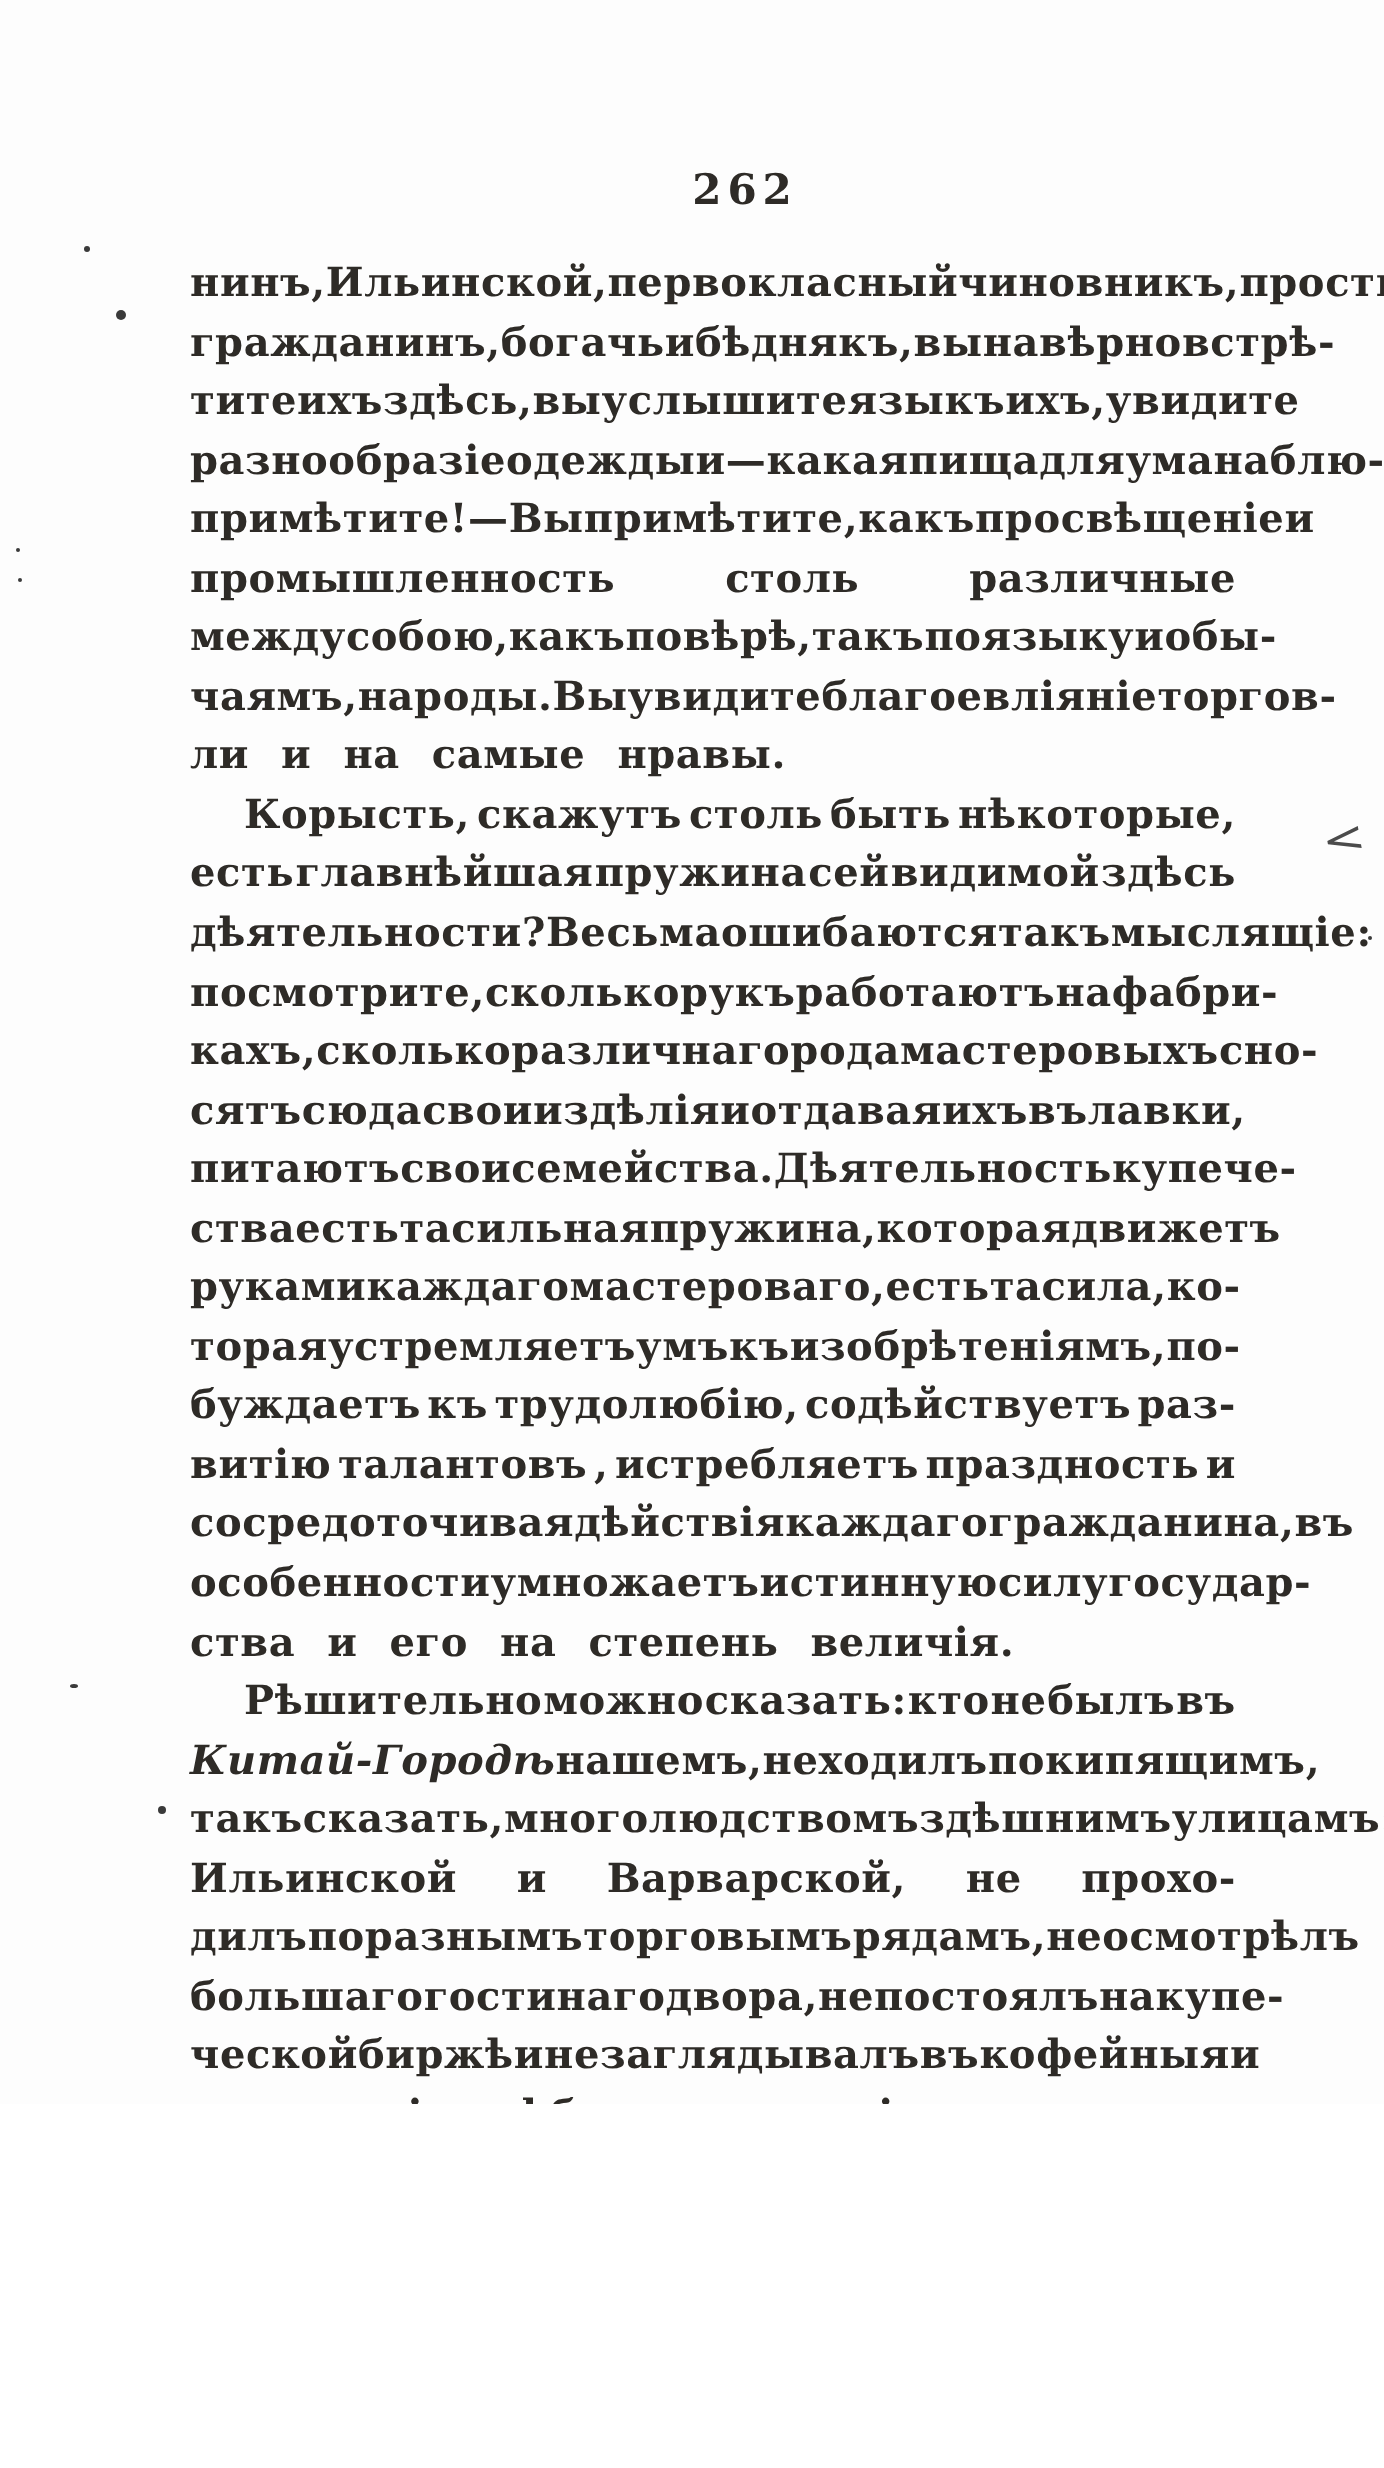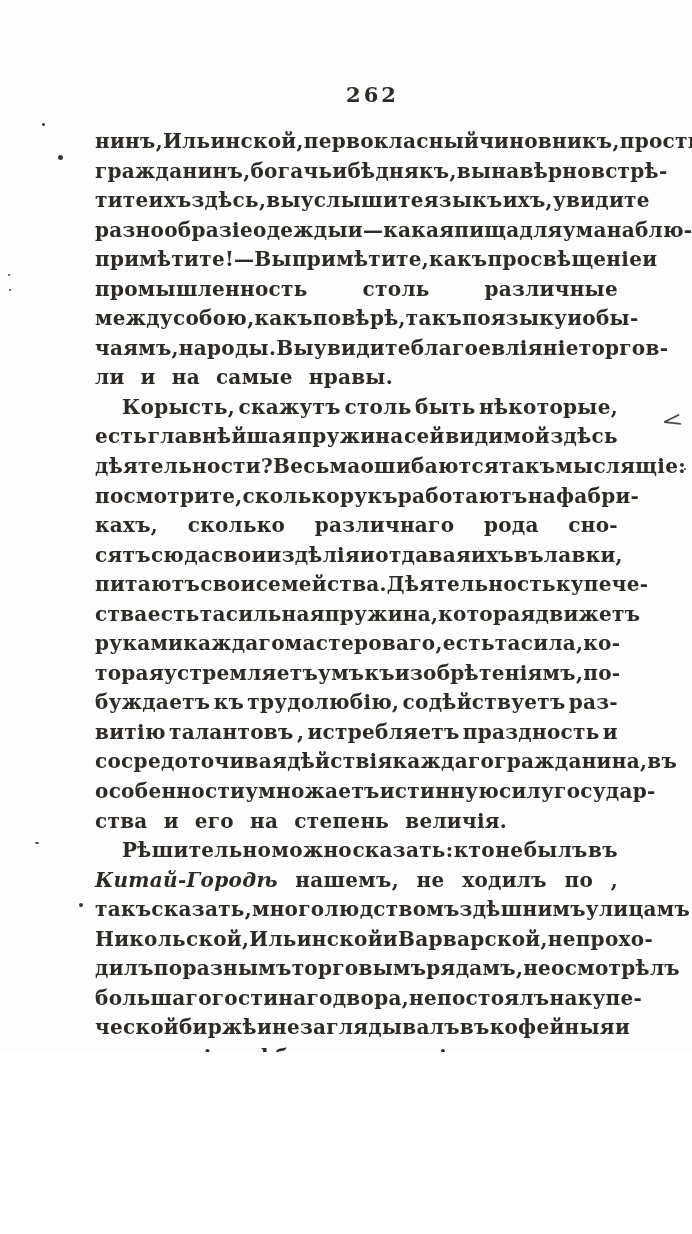--- a/index.html
+++ b/index.html
@@ -172,20 +172,21 @@
         <span class="w">рукъ</span>
         <span class="w">работаютъ</span>
         <span class="w">на</span>
         <span class="w">фабри-</span>
       </div>
       <div class="line">
         <span class="w">кахъ,</span>
         <span class="w">сколько</span>
         <span class="w">различнаго</span>
         <span class="w">рода</span>
+        <span class="w">мастеровыхъ</span>
         <span class="w">сно-</span>
       </div>
       <div class="line">
         <span class="w">сятъ</span>
         <span class="w">сюда</span>
         <span class="w">свои</span>
         <span class="w">издѣлія</span>
         <span class="w">и</span>
         <span class="w">отдавая</span>
         <span class="w">ихъ</span>
@@ -271,31 +272,31 @@
         <span class="w">не</span>
         <span class="w">былъ</span>
         <span class="w">въ</span>
       </div>
       <div class="line">
         <span class="w it">Китай-Городѣ</span>
         <span class="w">нашемъ,</span>
         <span class="w">не</span>
         <span class="w">ходилъ</span>
         <span class="w">по</span>
+        <span class="w">кипящимъ</span>
         <span class="w">,</span>
       </div>
       <div class="line">
         <span class="w">такъ</span>
         <span class="w">сказать,</span>
         <span class="w">многолюдствомъ</span>
         <span class="w">здѣшнимъ</span>
         <span class="w">улицамъ:</span>
       </div>
       <div class="line">
-        <span class="w">Никольской,</span>
         <span class="w">Ильинской</span>
         <span class="w">и</span>
         <span class="w">Варварской,</span>
         <span class="w">не</span>
         <span class="w">прохо-</span>
       </div>
       <div class="line">
         <span class="w">дилъ</span>
         <span class="w">по</span>
         <span class="w">разнымъ</span>

